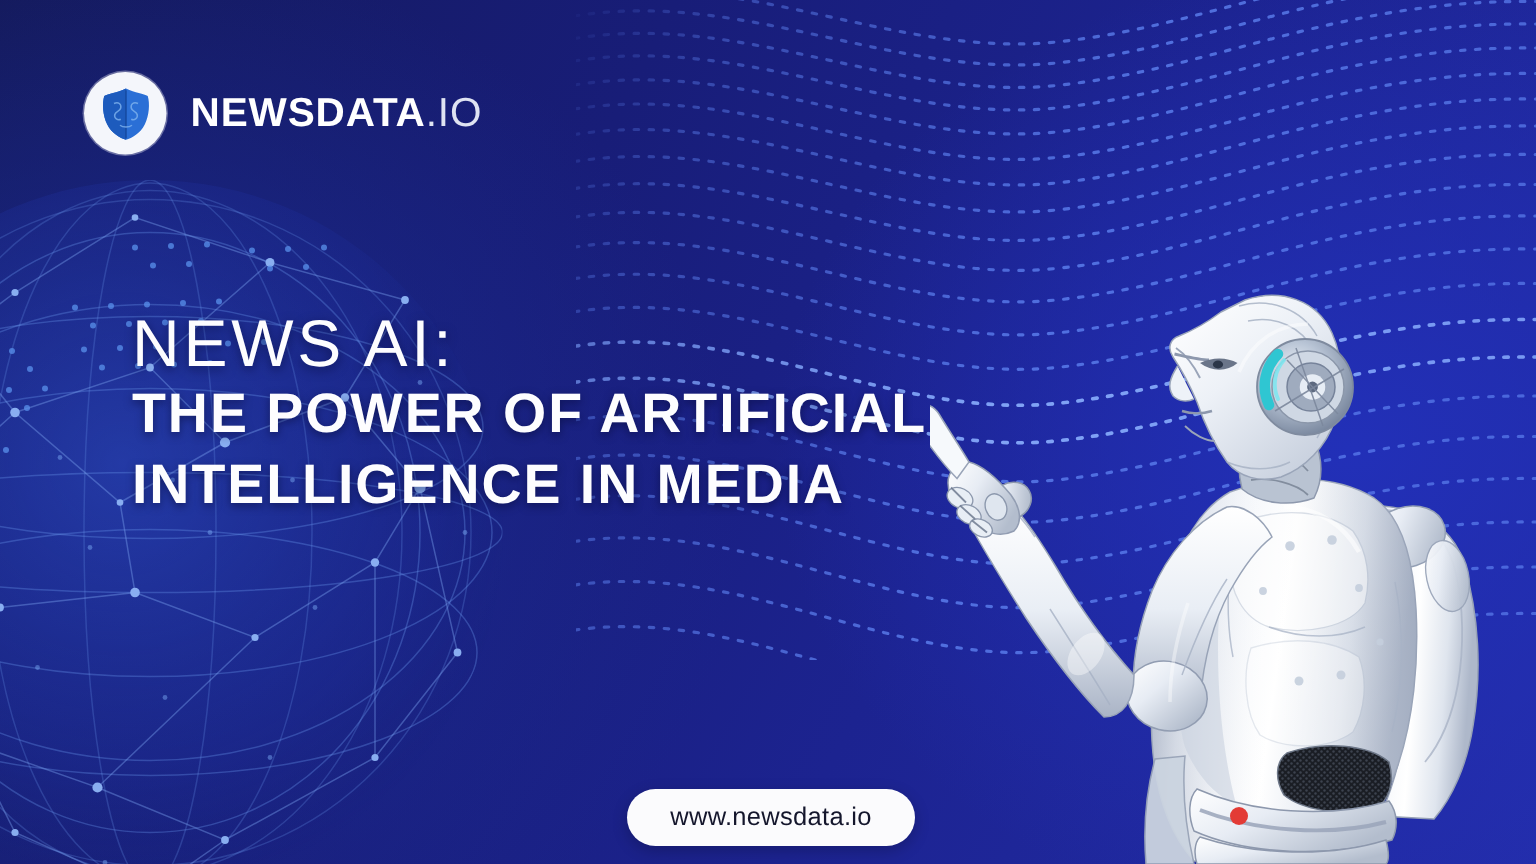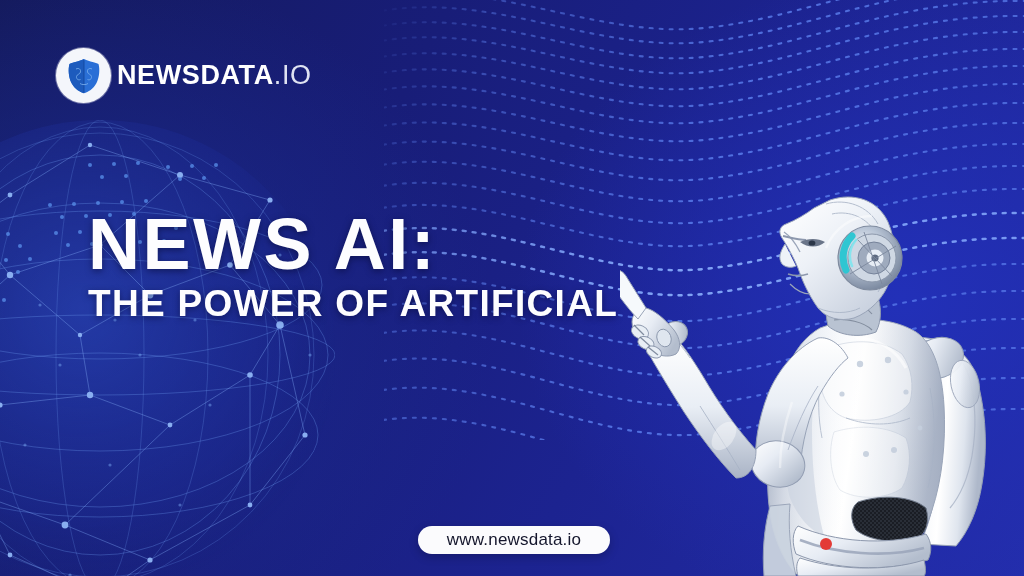--- a/index.html
+++ b/index.html
@@ -31,21 +31,21 @@
   .wave-wrap {
     position:absolute; right:0; top:-30px;
     width:640px; height:470px;
     opacity:.92;
   }
   .wave-wrap svg { display:block; width:100%; height:100%; }
 
   
   #logo {
     position:absolute; left:56px; top:48px;
-    display:flex; align-items:center; gap:6px;
+    display:flex; align-items:center; gap:16px;
   }
   .logo-mark {
     width:55px; height:55px; border-radius:50%;
     background:#f4f6fb;
     display:flex; align-items:center; justify-content:center;
     box-shadow:0 0 0 1px rgba(255,255,255,.35);
   }
   .logo-mark svg { display:block; }
   .logo-text {
     font-size:27px; letter-spacing:.6px; white-space:nowrap;
@@ -54,38 +54,38 @@
   .logo-text .lt-bold { font-weight:bold; color:#ffffff; }
   .logo-text .lt-light { font-weight:normal; color:#dfe3f2; }
 
   
   #headline {
     position:absolute; left:88px; top:208px;
     color:#fdfdff;
     text-transform:uppercase;
   }
   .h-main {
-    font-size:72px; font-weight:bold;
+    font-size:44px; font-weight:normal;
     letter-spacing:2.5px; line-height:1.02;
     white-space:nowrap;
     text-shadow:0 2px 7px rgba(5,8,45,.55);
   }
   .h-sub {
     font-size:37px; font-weight:bold;
     letter-spacing:1.3px; line-height:1.27;
     white-space:nowrap;
     margin-top:0;
     text-shadow:0 2px 6px rgba(5,8,45,.5);
   }
   .h-sub-line { display:block; }
 
   
   #url-pill {
     position:absolute; left:418px; top:526px;
-    width:192px; height:28px;
+    width:192px; height:38px;
     background:#fbfbfd; border-radius:19px;
     display:flex; align-items:center; justify-content:center;
     box-shadow:0 3px 10px rgba(0,0,0,.22);
   }
   #url-pill .pill-text {
     font-size:17px; color:#14162c; letter-spacing:.2px;
     white-space:nowrap;
   }
 
   
@@ -342,20 +342,21 @@
     </span>
     <span class="logo-text">
       <span class="lt-bold">NEWSDATA</span><span class="lt-light">.IO</span>
     </span>
   </div>
 
   <div id="headline">
     <div class="h-main">NEWS AI:</div>
     <div class="h-sub">
       <span class="h-sub-line">THE POWER OF ARTIFICIAL</span>
+      <span class="h-sub-line">INTELLIGENCE IN MEDIA</span>
     </div>
   </div>
 
   <div id="robot">
     <svg viewBox="0 0 404 388" aria-hidden="true">
       <defs>
         <linearGradient id="bodyG" x1="0" y1="0" x2="1" y2="0.2">
           <stop offset="0%" stop-color="#b9c2d2"></stop>
           <stop offset="22%" stop-color="#eef2f8"></stop>
           <stop offset="55%" stop-color="#ffffff"></stop>

